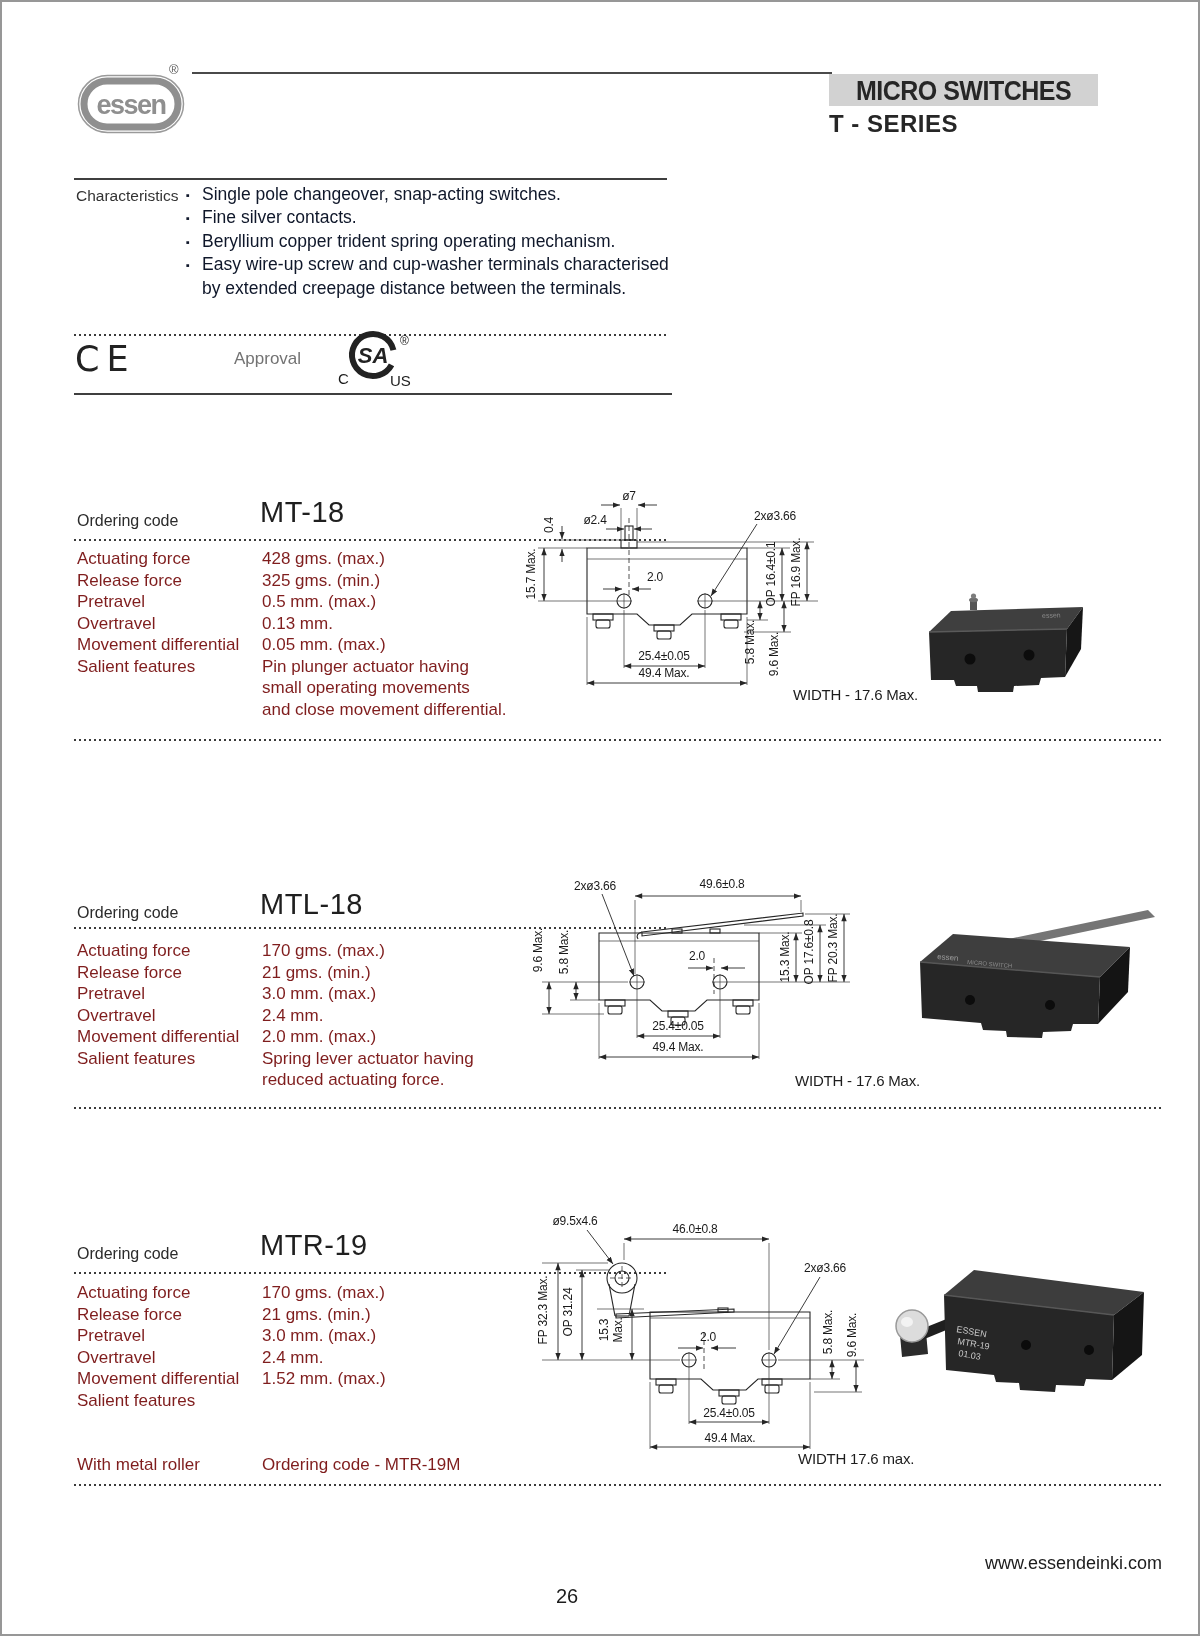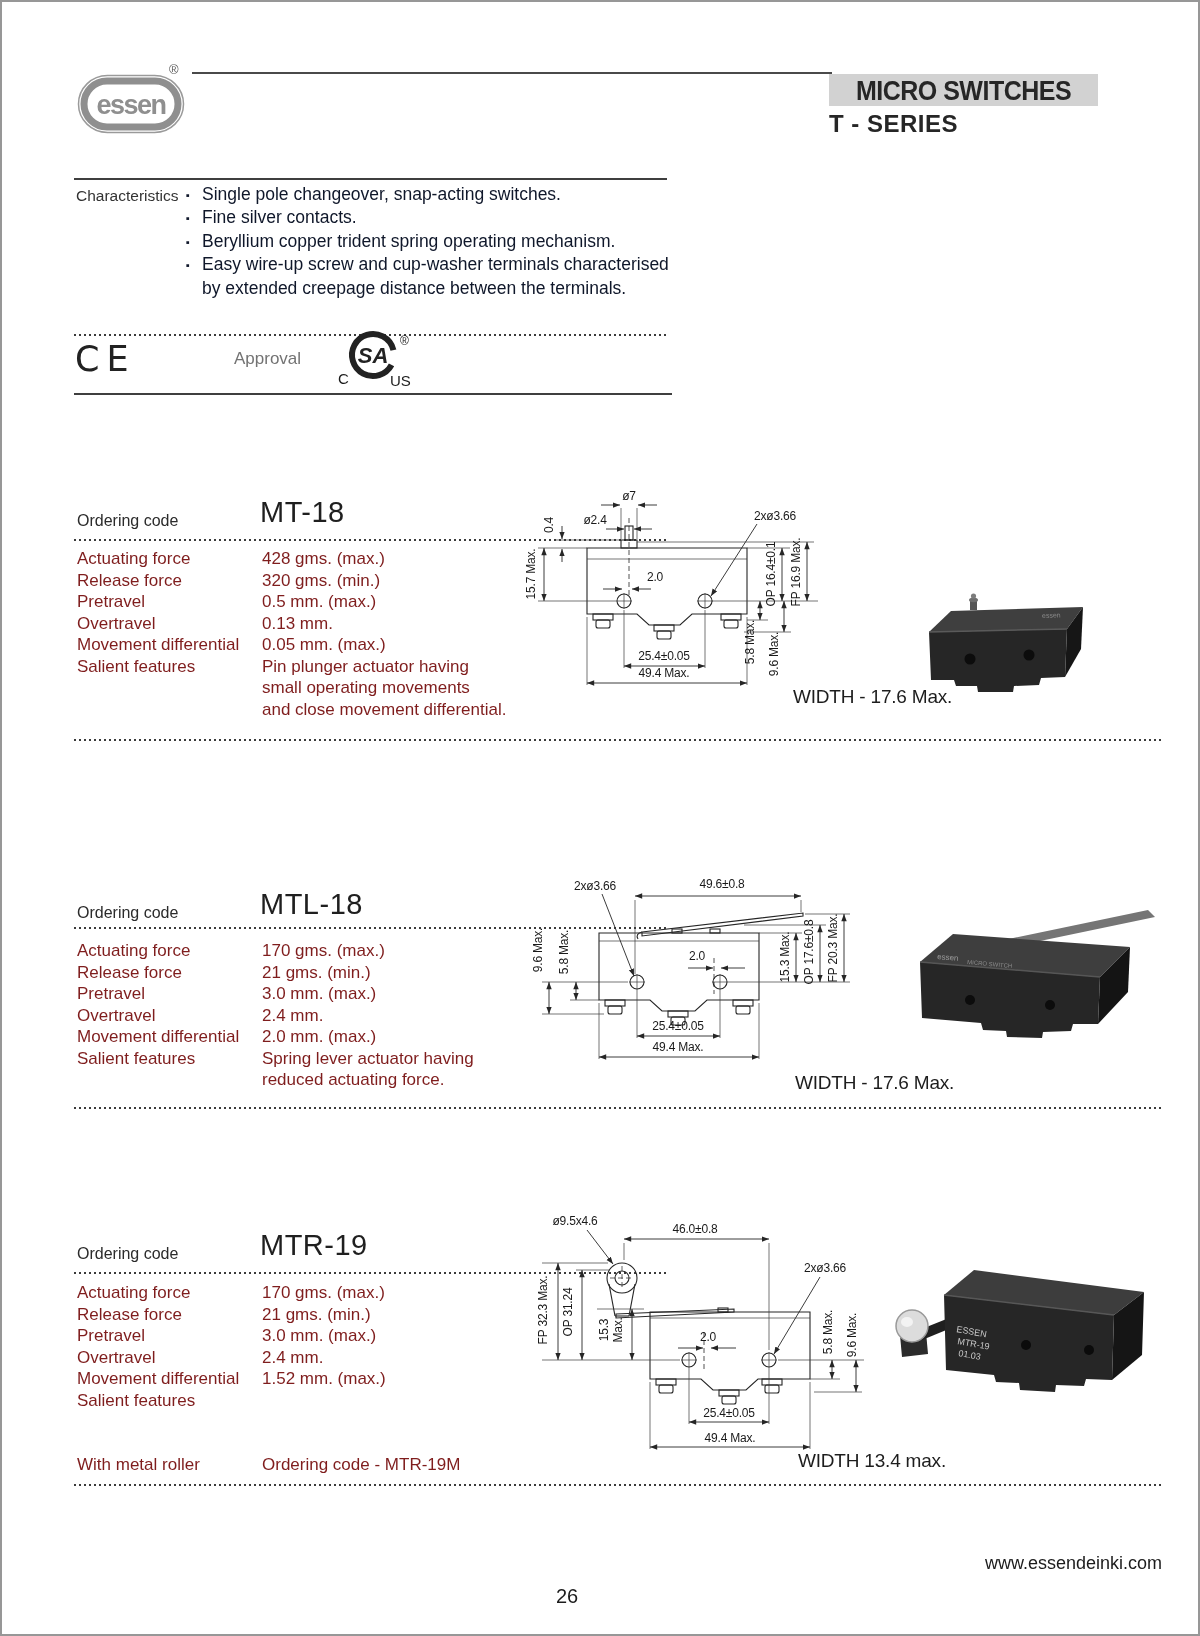--- a/index.html
+++ b/index.html
@@ -22,21 +22,21 @@
   .approval-label{font-size:17px;color:#737373;}
   .csa-c,.csa-us{font-size:15px;color:#1c1c1c;}
   .csa-reg{font-size:12px;color:#1c1c1c;}
   
   .ord-label{font-size:16px;color:#2b2b2b;}
   .ord-code{font-size:29px;color:#1f1f1f;letter-spacing:0.5px;}
   .specs{font-size:17px;line-height:21.5px;color:#7f1d1d;width:480px;}
   .srow{display:flex;}
   .sl{display:inline-block;width:185px;flex:0 0 185px;}
   .sv{display:inline-block;}
-  .width-note{font-size:19px;color:#1d1d1d;letter-spacing:-0.2px;}
+  .width-note{font-size:15px;color:#1d1d1d;letter-spacing:-0.2px;}
   
   .dw text{font-size:12px;fill:#1a1a1a;font-family:"Liberation Sans",sans-serif;letter-spacing:-0.2px;}
   .dw .ln{stroke:#262626;stroke-width:1.1;fill:none;}
   .dw .tn{stroke:#3a3a3a;stroke-width:0.7;fill:none;}
   .dw .dim{stroke:#262626;stroke-width:0.9;fill:none;}
   .dw .dash{stroke-dasharray:5 3;stroke-width:0.8;}
   .photo text{font-family:"Liberation Sans",sans-serif;}
   
   .website{font-size:18px;color:#1c1c1c;text-align:right;}
   .pagenum{font-size:20px;color:#1c1c1c;text-align:center;}
@@ -85,21 +85,21 @@
   <div class="abs ord-label" style="left:75px;top:510px">Ordering code</div>
   <div class="abs ord-code" style="left:258px;top:494px">MT-18</div>
   <div class="abs dotline" style="left:72px;top:537px;width:593px"></div>
   <div class="abs specs" style="left:75px;top:546px">
     <div class="srow">
         <span class="sl">Actuating force</span>
         <span class="sv">428 gms. (max.)</span>
       </div>
     <div class="srow">
         <span class="sl">Release force</span>
-        <span class="sv">320 gms. (min.)</span>
+        <span class="sv">325 gms. (min.)</span>
       </div>
     <div class="srow">
         <span class="sl">Pretravel</span>
         <span class="sv">0.5 mm. (max.)</span>
       </div>
     <div class="srow">
         <span class="sl">Overtravel</span>
         <span class="sv">0.13 mm.</span>
       </div>
     <div class="srow">
@@ -451,19 +451,19 @@
     <polygon points="70,55 100,30 270,52 240,75" fill="#3d3d3d"></polygon>
     <polygon points="240,75 270,52 268,115 238,140" fill="#151515"></polygon>
     <path d="M70,55 L240,75 L238,140 L212,139 L210,146 L182,145 L181,152 L146,150 L145,143 L122,142 L120,135 L72,130 Z" fill="#262626"></path>
     <line x1="70" y1="55" x2="240" y2="75" stroke="#575757" stroke-width="1.5"></line>
     <circle cx="152" cy="105" r="5" fill="#0b0b0b"></circle>
     <circle cx="215" cy="110" r="5" fill="#0b0b0b"></circle>
     <text x="82" y="92" font-size="9" fill="#c9c9c9" transform="rotate(10 82 92)">ESSEN</text>
     <text x="83" y="104" font-size="9" fill="#c9c9c9" transform="rotate(10 83 104)">MTR-19</text>
     <text x="84" y="116" font-size="9" fill="#c9c9c9" transform="rotate(10 84 116)">01.03</text>
   </svg>
-  <div class="abs width-note" style="left:796px;top:1448px">WIDTH 13.4 max.</div>
+  <div class="abs width-note" style="left:796px;top:1448px">WIDTH 17.6 max.</div>
   <div class="abs dotline" style="left:72px;top:1482px;width:1088px"></div>
 
   <div class="abs website" style="left:800px;top:1551px;width:360px">www.essendeinki.com</div>
   <div class="abs pagenum" style="left:535px;top:1583px;width:60px">26</div>
 
 </div>
 
 </body></html>

